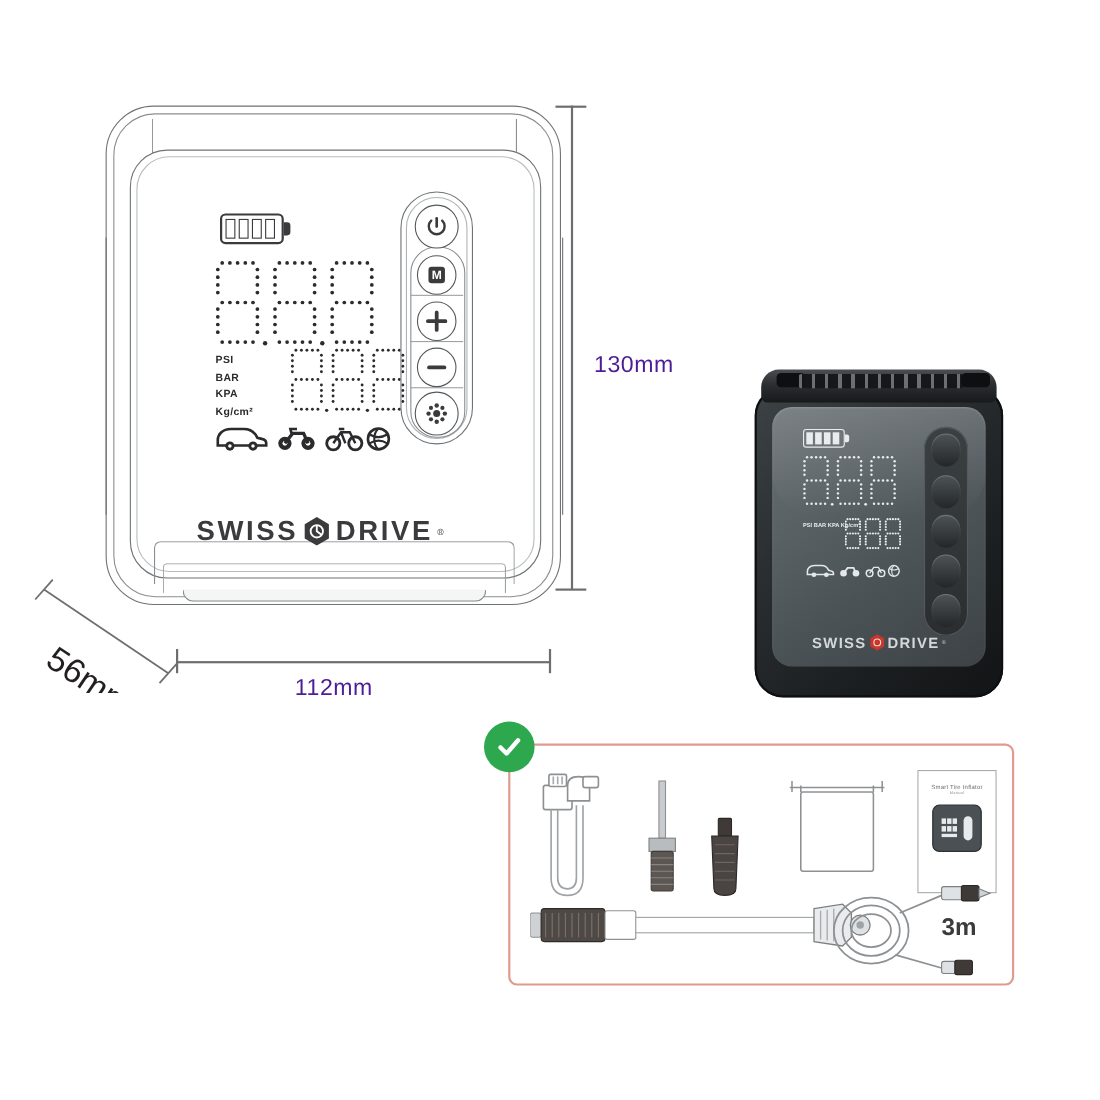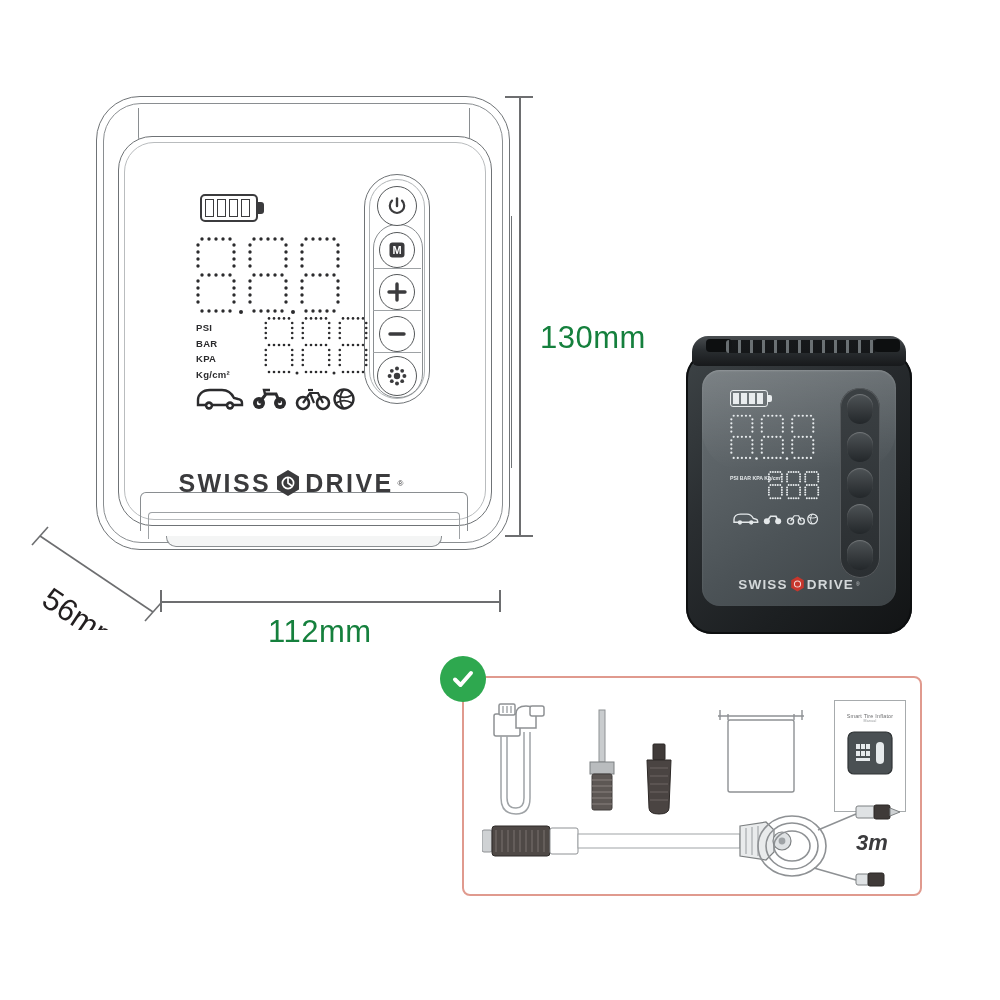--- a/index.html
+++ b/index.html
@@ -2,21 +2,21 @@
 <html><head>
 <meta charset="utf-8">
 <style>
   html,body{margin:0;padding:0;background:#ffffff;}
   body{width:1000px;height:1000px;position:relative;overflow:hidden;
        font-family:"Liberation Sans","DejaVu Sans",sans-serif;color:#231f20;}
   .stage{position:absolute;inset:0;}
 
   
   .abs{position:absolute;}
-  .lbl{font-size:31px;letter-spacing:.5px;color:#15803d;white-space:nowrap;}
+  .lbl{font-size:21px;letter-spacing:.5px;color:#4c1d95;white-space:nowrap;}
 
   
   #lineart{left:78px;top:88px;width:450px;height:470px;}
   .la-shellback{position:absolute;left:18px;top:8px;width:412px;height:452px;
       border:1.6px solid #6f7376;border-radius:44px;background:#fff;}
   .la-shellback2{position:absolute;left:25px;top:15px;width:398px;height:438px;
       border:1.4px solid #8a8e91;border-radius:38px;}
   .la-topband{position:absolute;left:60px;top:20px;width:330px;height:34px;
       border:1.4px solid #8a8e91;border-top:none;border-radius:0 0 6px 6px;}
   .la-face{position:absolute;left:40px;top:48px;width:372px;height:388px;
@@ -105,21 +105,21 @@
 
   
   #accbox{left:462px;top:676px;width:456px;height:216px;
       border:2px solid #e09a8e;border-radius:8px;background:#fff;}
   .check{position:absolute;left:-24px;top:-22px;width:46px;height:46px;border-radius:50%;
       background:#2ea84f;display:flex;align-items:center;justify-content:center;}
   .acc{position:absolute;}
 
   .m-title{font-size:5.4px;color:#6d6e70;text-align:center;letter-spacing:.2px;white-space:nowrap;}
   .m-sub{font-size:3.6px;color:#95989a;text-align:center;letter-spacing:.2px;}
-  .len3m{position:absolute;left:392px;top:152px;font-size:22px;font-style:italic;font-weight:bold;color:#3b3b3d;}
+  .len3m{position:absolute;left:392px;top:152px;font-size:22px;font-weight:bold;color:#3b3b3d;}
 </style>
 </head>
 <body>
 
 <div class="stage">
 
   <div class="abs" id="lineart">
     <div class="la-shellback"></div>
     <div class="la-shellback2"></div>
     <div class="la-sideL"></div>

